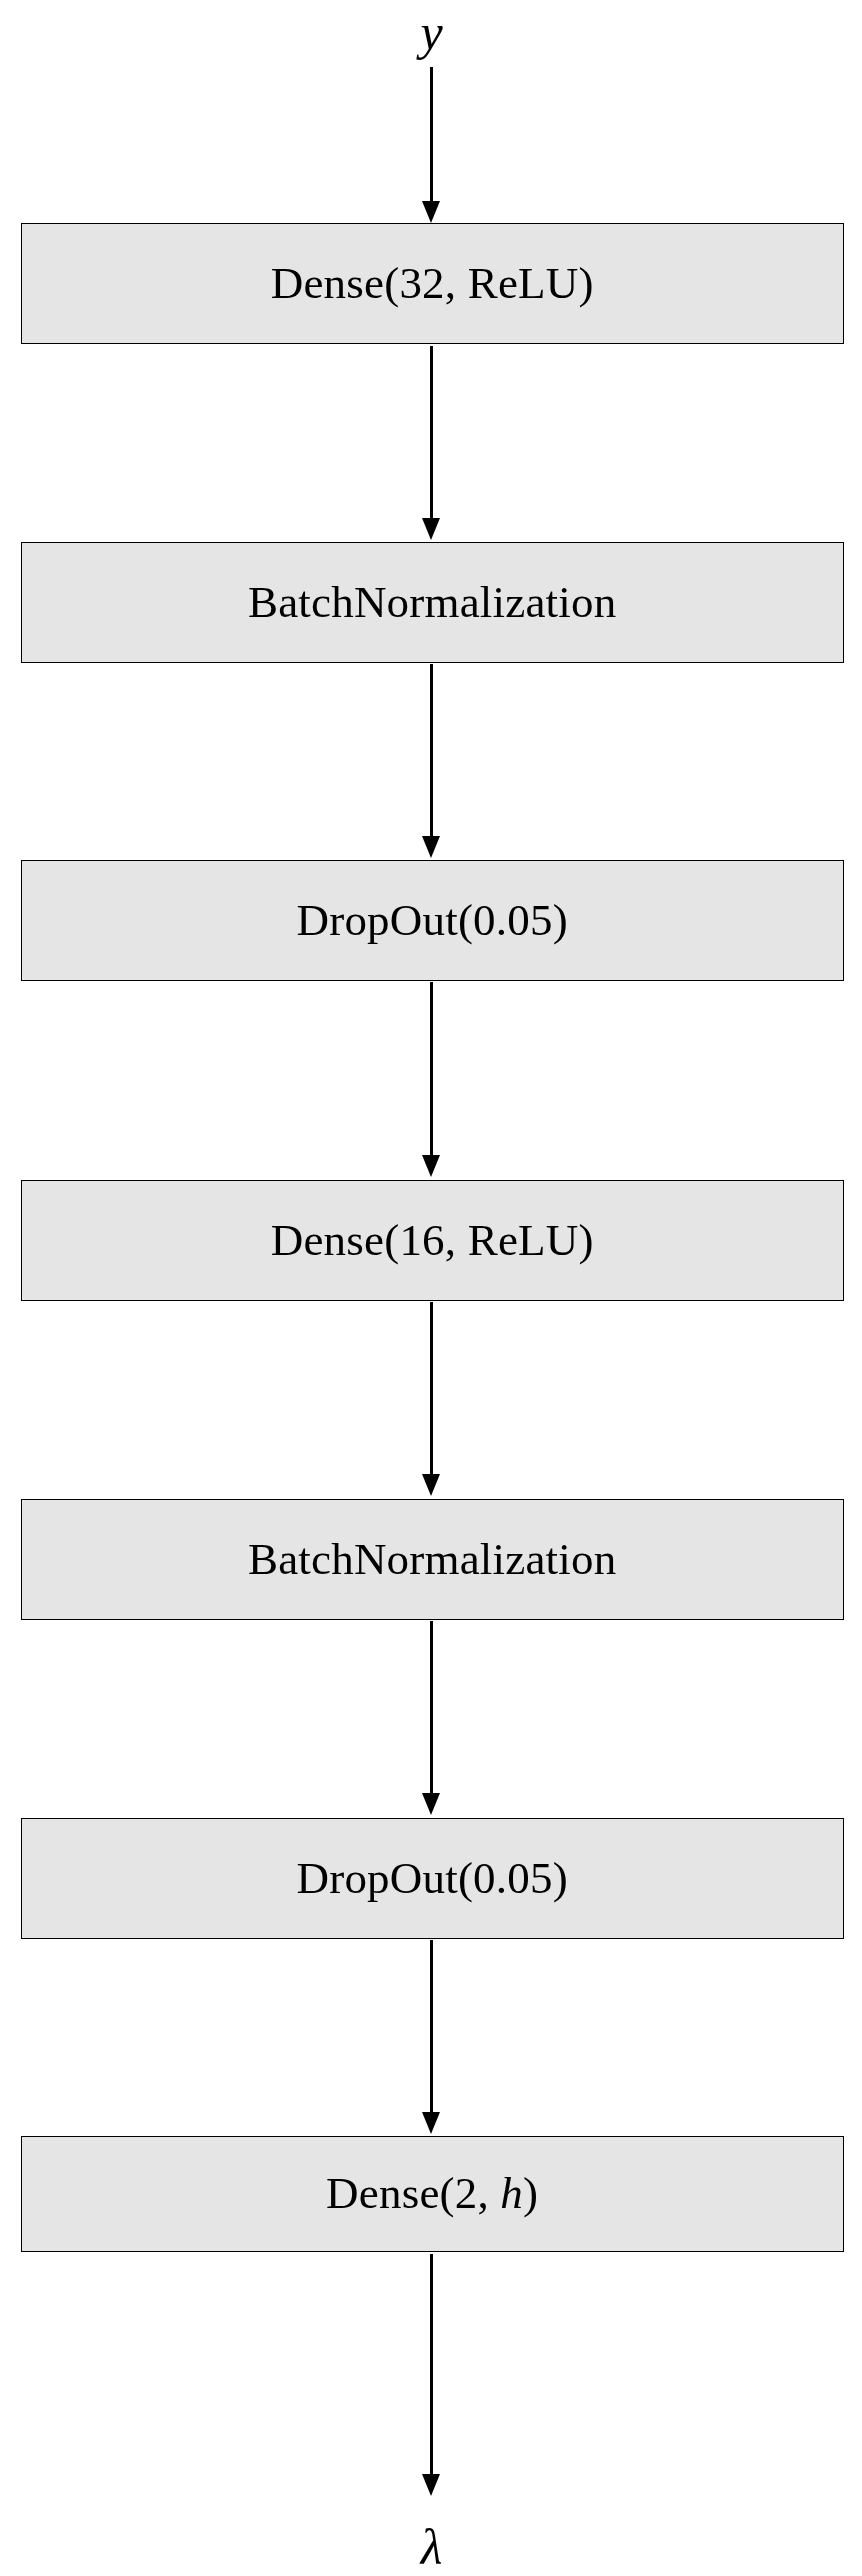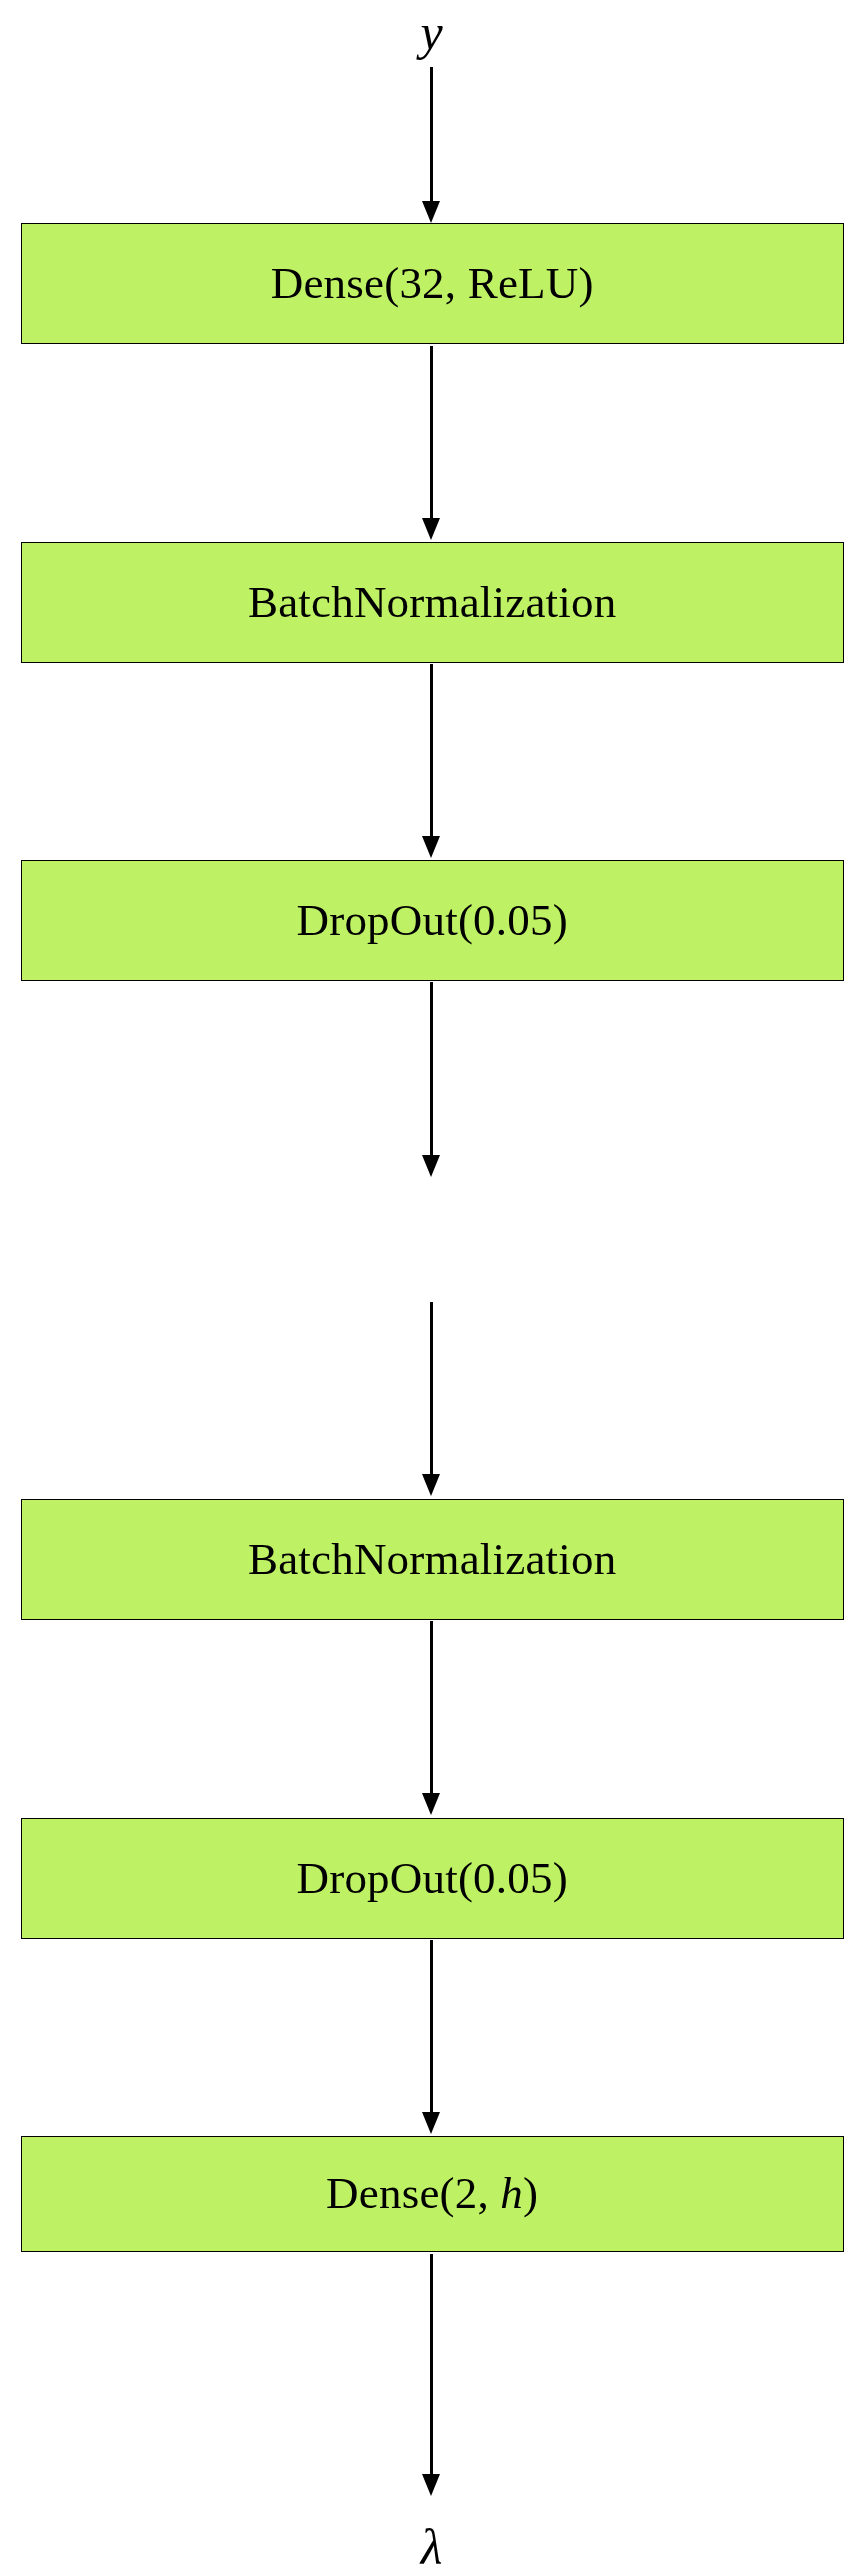--- a/index.html
+++ b/index.html
@@ -36,21 +36,21 @@
   #terminal-in  { top: 6.9px; }
   #terminal-out { top: 2522px; }
 
   
   .layer-box {
     position: absolute;
     left: 20.7px;
     width: 821px;            
     border: 1.7px solid #000000;
     box-sizing: content-box;
-    background: #bef264;
+    background: #e5e5e5;
     display: flex;
     align-items: center;
     justify-content: center;
   }
   .layer-label {
     font-size: 45px;
     line-height: 1.1;
     white-space: nowrap;
     letter-spacing: 0.2px;
   }
@@ -155,20 +155,23 @@
 
   <div id="box-2" class="layer-box">
     <span class="layer-label">DropOut(0.05)</span>
   </div>
 
   <div id="conn-2" class="connector">
     <div class="shaft"></div>
     <div class="head"></div>
   </div>
 
+  <div id="box-3" class="layer-box">
+    <span class="layer-label">Dense(16, ReLU)</span>
+  </div>
 
   <div id="conn-3" class="connector">
     <div class="shaft"></div>
     <div class="head"></div>
   </div>
 
   <div id="box-4" class="layer-box">
     <span class="layer-label">BatchNormalization</span>
   </div>
 

